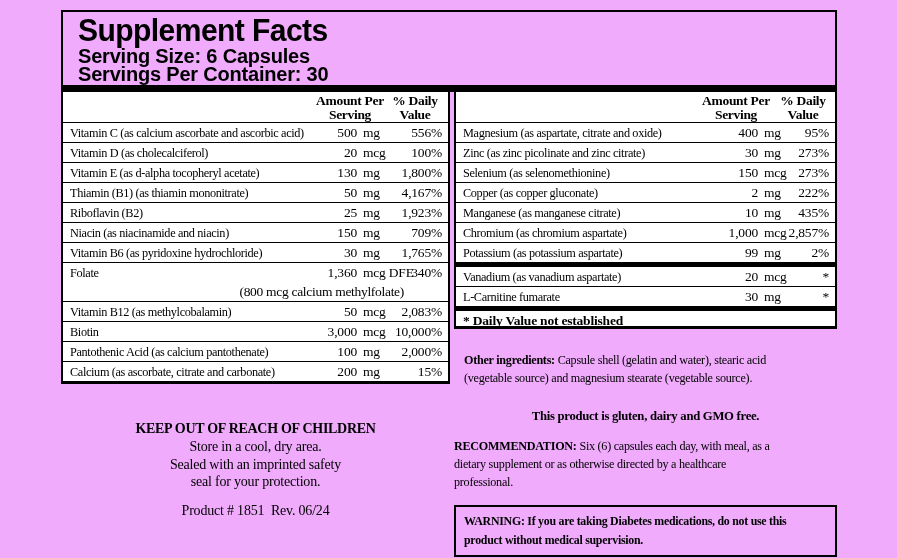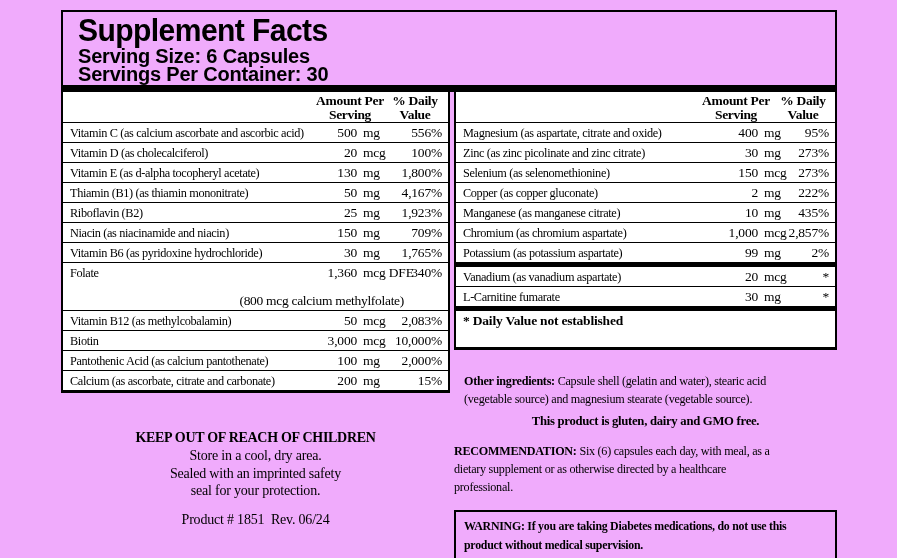--- a/index.html
+++ b/index.html
@@ -35,35 +35,35 @@
   .rows-group .n-row:last-child { border-bottom:0; }
   .n-row.no-sep { border-bottom:0; }
   .c-name { position:absolute; left:7px; white-space:nowrap; letter-spacing:-0.4px;
             transform:scaleX(0.91); transform-origin:left center; }
   .c-num  { position:absolute; left:228px; width:66px; text-align:right; letter-spacing:-0.2px; }
   .c-unit { position:absolute; left:300px; white-space:nowrap; letter-spacing:-0.2px; }
   .c-dv   { position:absolute; right:6px; letter-spacing:-0.2px; }
   .colwrap-right .c-num  { left:236px; width:66px; }
   .colwrap-right .c-unit { left:308px; }
   .n-note { height:19px; line-height:19px; border-bottom:1.5px solid #000; text-align:right;
-            padding-right:44px; letter-spacing:-0.3px;margin-top:9px; }
+            padding-right:44px; letter-spacing:-0.3px; }
   .bar5 { height:5px; background:#000; }
-  .footnote { height:36px; line-height:20px; font-weight:700; padding-left:7px; letter-spacing:-0.2px; }
+  .footnote { height:15px; line-height:20px; font-weight:700; padding-left:7px; letter-spacing:-0.2px; }
 
   
   .keep-out { margin-top:36px; text-align:center; font-size:14px; }
   .keep-heading { font-weight:700; line-height:18px; letter-spacing:-0.3px; }
   .keep-line { line-height:17.5px; letter-spacing:-0.2px; }
   .product-line { margin-top:12px; white-space:pre; letter-spacing:-0.2px; }
 
   
   .para { font-size:13.5px; line-height:18px; }
   .cline { white-space:nowrap; transform:scaleX(0.90); transform-origin:left center; letter-spacing:-0.3px; }
   .other { margin-top:22px; padding-left:10px; }
-  .gluten { margin-top:4px; font-weight:700; text-align:center; }
+  .gluten { margin-top:20px; font-weight:700; text-align:center; }
   .gluten .cline { transform-origin:center center; transform:scaleX(0.94); }
   .rec { margin-top:12px; }
   .warning-box { margin-top:14px; border:2.5px solid #000; padding:4px 8px 6px 8px; font-weight:700; }
   .warning-box .cline { line-height:19px; transform:scaleX(0.88); }
   .blabel { font-weight:700; }
 </style>
 </head>
 <body>
 
 <div class="screen">

